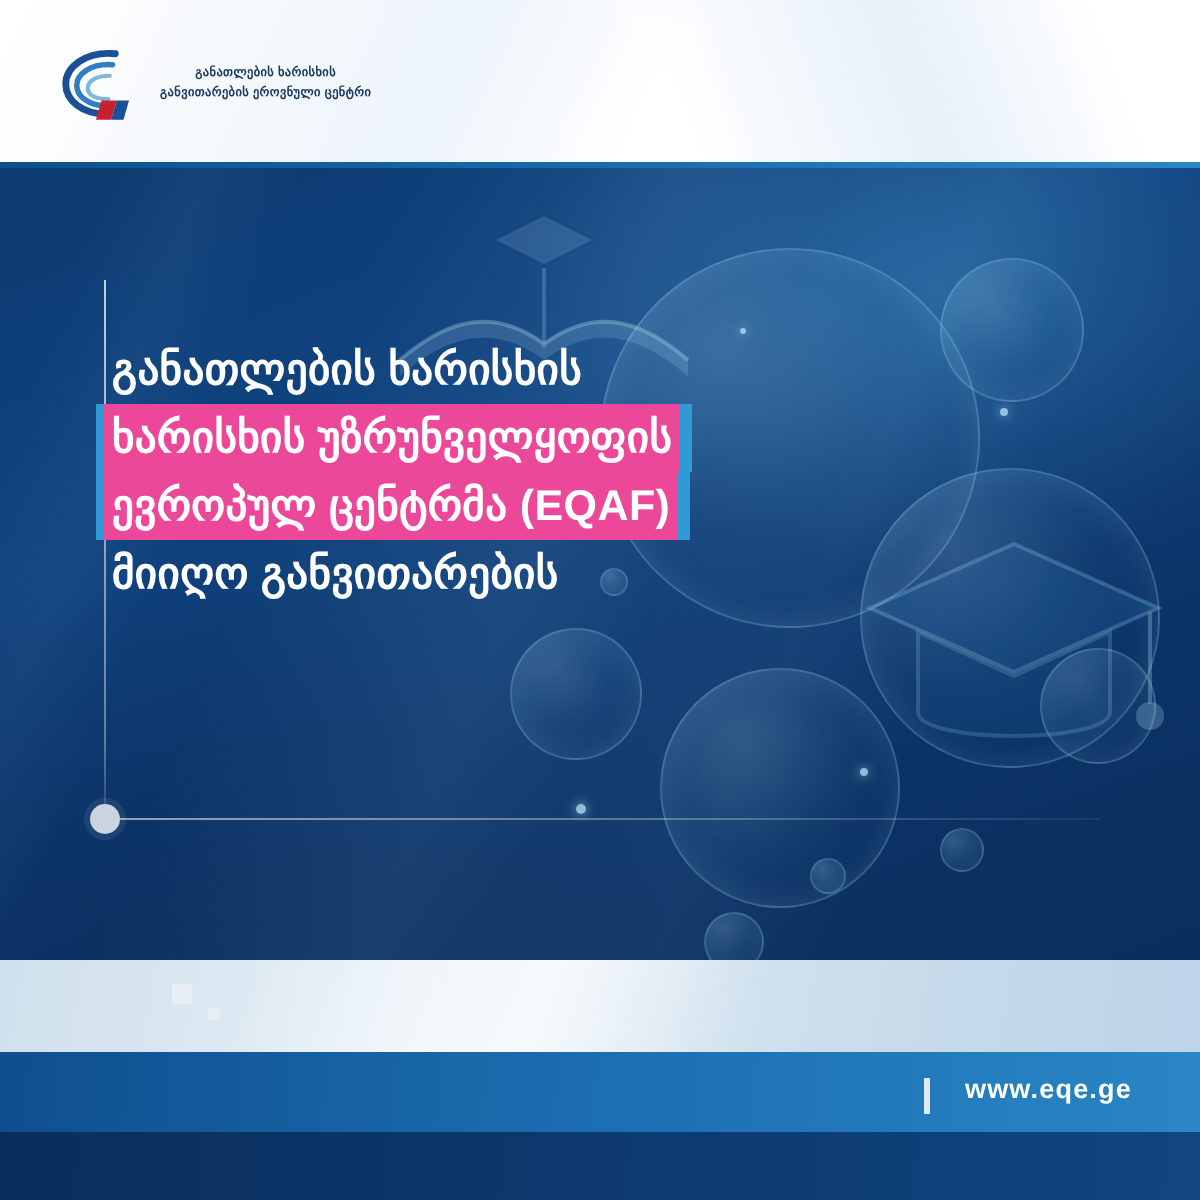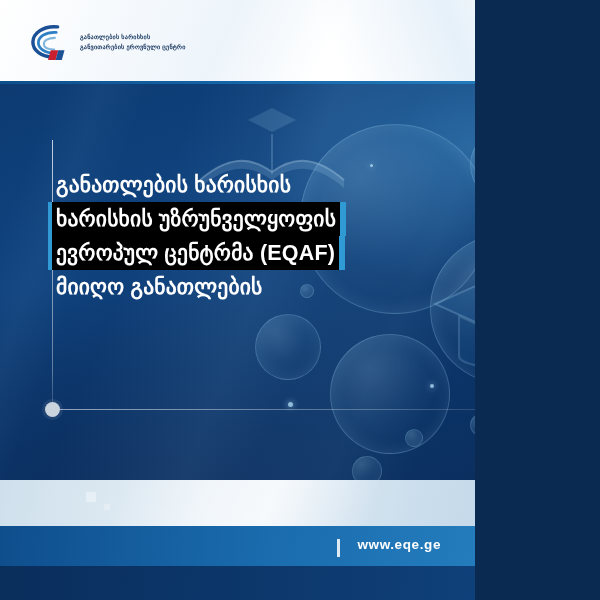--- a/index.html
+++ b/index.html
@@ -5,22 +5,23 @@
   * { box-sizing: border-box; }
   html, body {
     margin: 0; padding: 0;
     width: 600px; height: 600px;
     font-family: "Liberation Sans", sans-serif;
     overflow: hidden;
     background: #0b2a52;
   }
   .canvas {
     position: relative;
-    width: 475px; height: 600px;
+    width: 600px; height: 600px;
     overflow: hidden;
+    text-align: center;
   }
 
   
   .header {
     position: absolute;
     left: 0; top: 0;
     width: 600px; height: 84px;
     background: #ffffff;
     overflow: hidden;
     z-index: 20;
@@ -158,21 +159,21 @@
     font-size: 21.5px;
     line-height: 34px;
     font-weight: bold;
     color: #ffffff;
     letter-spacing: 0.2px;
     white-space: nowrap;
     padding: 0 4px 0 4px;
     width: fit-content;
   }
   .headline .line.hl {
-    background: #000000;
+    background: #ec4899;
     box-shadow: 6px 0 0 #2f9ad4, -4px 0 0 #2f9ad4;
   }
 
   
   .band-light {
     position: absolute;
     left: 0; top: 480px;
     width: 600px; height: 46px;
     background: linear-gradient(100deg, #cfe0ec 0%, #e6eff6 35%, #c7dbeb 75%, #bcd4e7 100%);
     z-index: 14;
@@ -289,21 +290,21 @@
   </div>
 
   <div class="v-rule"></div>
   <div class="h-rule"></div>
   <div class="node"></div>
 
   <div class="headline">
     <span class="line">განათლების ხარისხის</span>
     <span class="line hl">ხარისხის უზრუნველყოფის</span>
     <span class="line hl">ევროპულ ცენტრმა (EQAF)</span>
-    <span class="line">მიიღო განათლების</span>
+    <span class="line">მიიღო განვითარების</span>
   </div>
 
   <div class="band-light">
     <div class="sheen"></div>
   </div>
   <div class="sq" style="left:86px; top:492px; width:10px; height:10px; opacity:.7;"></div>
   <div class="sq" style="left:104px; top:504px; width:6px; height:6px; opacity:.5;"></div>
 
   <div class="band-mid"></div>
   <div class="url-tick"></div>

